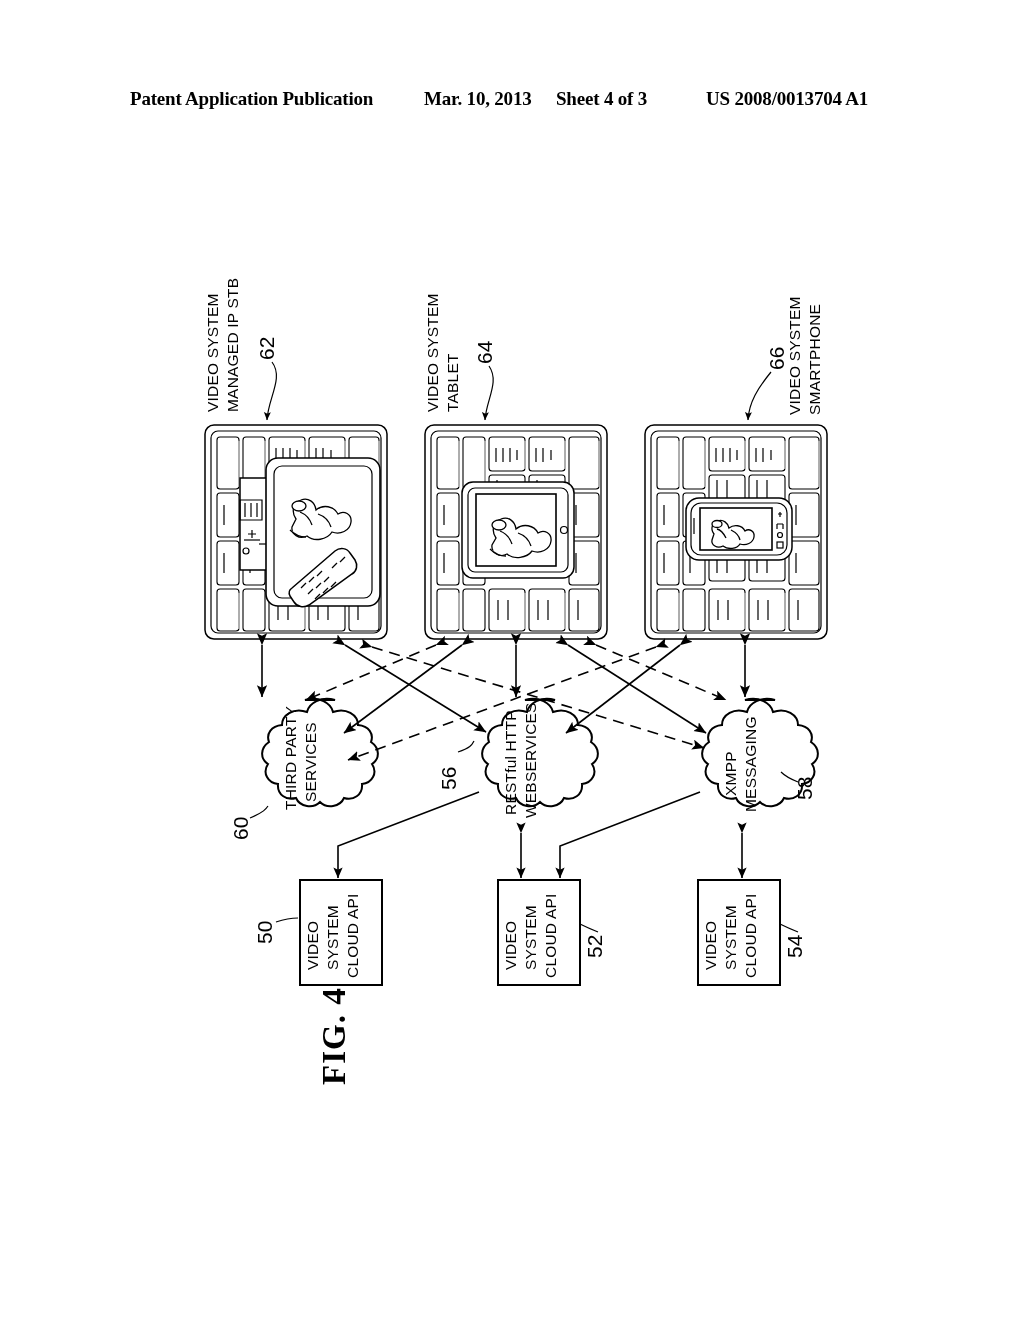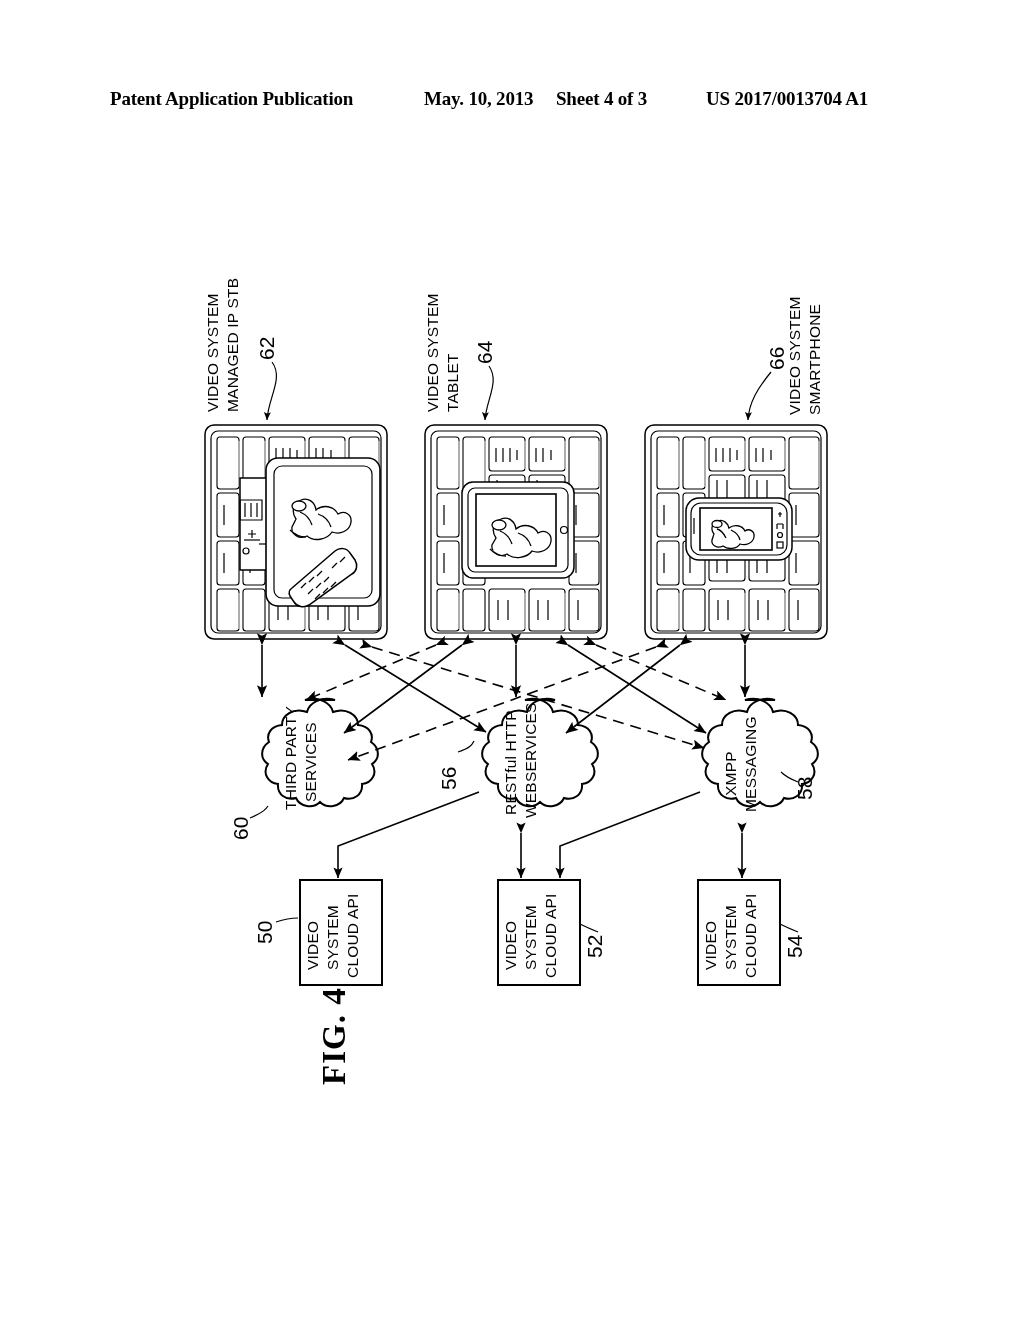--- a/index.html
+++ b/index.html
@@ -22,21 +22,21 @@
     top: 88px;
     left: 0;
     width: 1024px;
     height: 26px;
     font-family: "Liberation Serif", serif;
     font-weight: bold;
     font-size: 19px;
     color: #000;
     letter-spacing: -0.2px;
   }
-  #page-header .hdr-left   { position: absolute; left: 110px; top: 0; white-space: nowrap; }
+  #page-header .hdr-left   { position: absolute; left: 130px; top: 0; white-space: nowrap; }
   #page-header .hdr-mid    { position: absolute; left: 424px; top: 0; white-space: nowrap; }
   #page-header .hdr-right  { position: absolute; left: 706px; top: 0; white-space: nowrap; }
 
   
   #figure-canvas {
     position: absolute;
     left: 0;
     top: 0;
     width: 1024px;
     height: 1320px;
@@ -104,23 +104,23 @@
     stroke-width: 2;
   }
   .screen-fill { fill: #ffffff; stroke: #000; stroke-width: 1.6; }
   .art { stroke: #000; fill: #fff; stroke-width: 1.3; }
 </style>
 </head>
 <body>
 
 <div id="page-header">
   <span class="hdr-left">Patent Application Publication</span>
-  <span class="hdr-mid">May. 10, 2013</span>
+  <span class="hdr-mid">Mar. 10, 2013</span>
   <span class="hdr-mid" style="left:556px">Sheet 4 of 3</span>
-  <span class="hdr-right">US 2017/0013704 A1</span>
+  <span class="hdr-right">US 2008/0013704 A1</span>
 </div>
 
 <div id="figure-canvas">
 <svg id="figure-svg" width="1024" height="1320" viewBox="0 0 1024 1320" xmlns="http://www.w3.org/2000/svg">
 
   <defs>
     <marker id="arrHead" markerWidth="9" markerHeight="9" refX="7.4" refY="3.2" orient="auto" markerUnits="strokeWidth">
       <path d="M0,0 L7.6,3.2 L0,6.4 L1.6,3.2 z" fill="#000"></path>
     </marker>
     <marker id="arrHeadS" markerWidth="8" markerHeight="8" refX="6.6" refY="2.9" orient="auto" markerUnits="strokeWidth">

